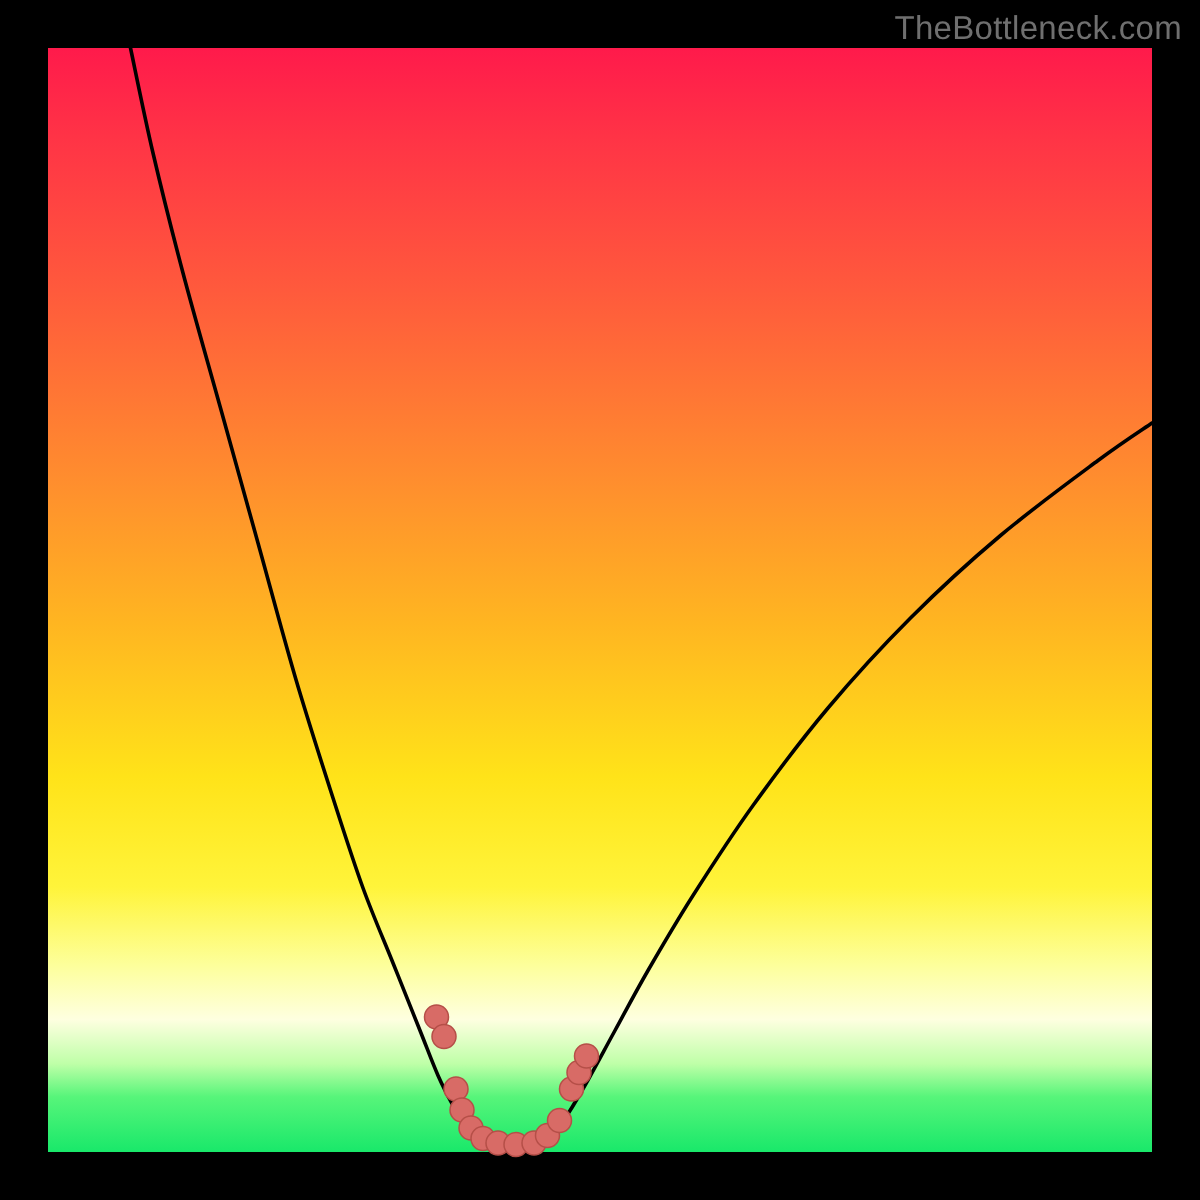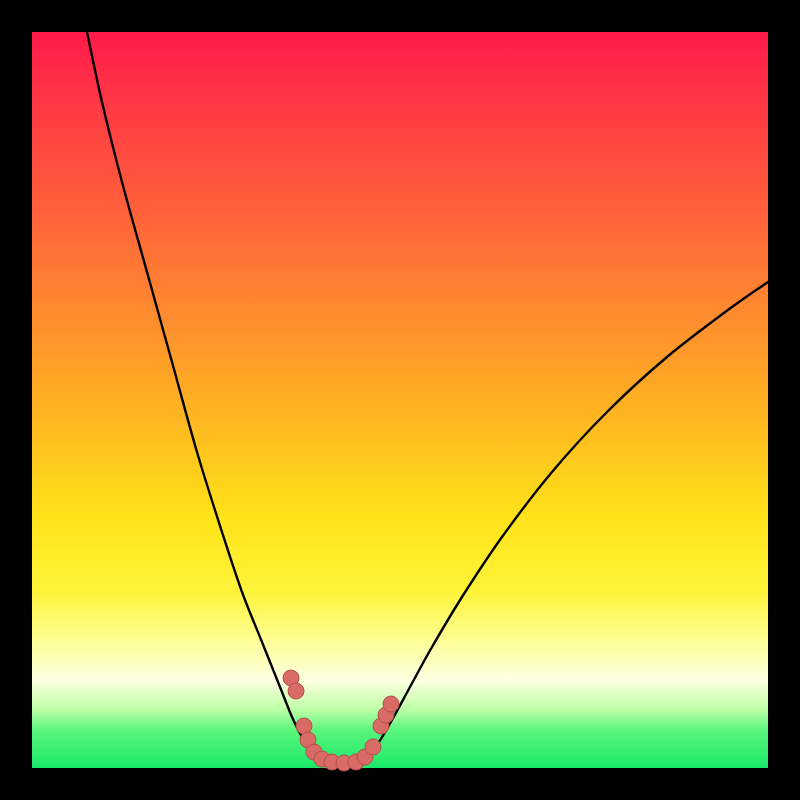--- a/index.html
+++ b/index.html
@@ -80,13 +80,14 @@
           <circle cx="312" cy="731" r="8" fill="#d86b66" stroke="#b54f48" stroke-width="1"></circle>
           <circle cx="324" cy="730" r="8" fill="#d86b66" stroke="#b54f48" stroke-width="1"></circle>
           <circle cx="333" cy="725" r="8" fill="#d86b66" stroke="#b54f48" stroke-width="1"></circle>
           <circle cx="341" cy="715" r="8" fill="#d86b66" stroke="#b54f48" stroke-width="1"></circle>
           <circle cx="349" cy="694" r="8" fill="#d86b66" stroke="#b54f48" stroke-width="1"></circle>
           <circle cx="354" cy="683" r="8" fill="#d86b66" stroke="#b54f48" stroke-width="1"></circle>
           <circle cx="359" cy="672" r="8" fill="#d86b66" stroke="#b54f48" stroke-width="1"></circle>
         </g>
     </svg>
   </div>
+  <div class="watermark">TheBottleneck.com</div>
 </div>
 
 </body></html>

